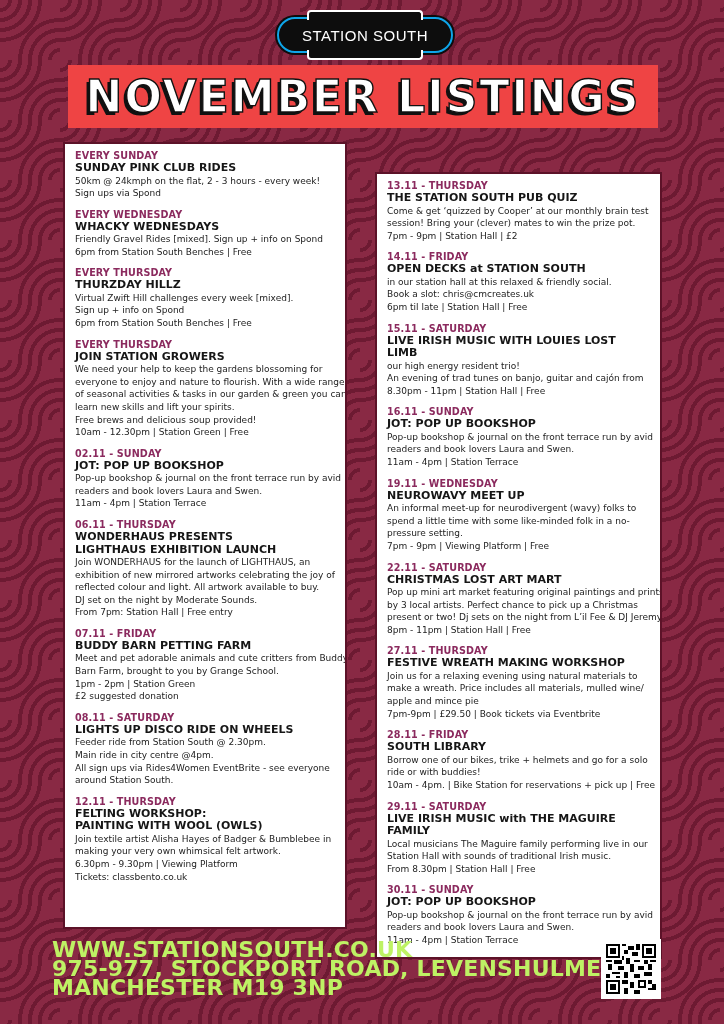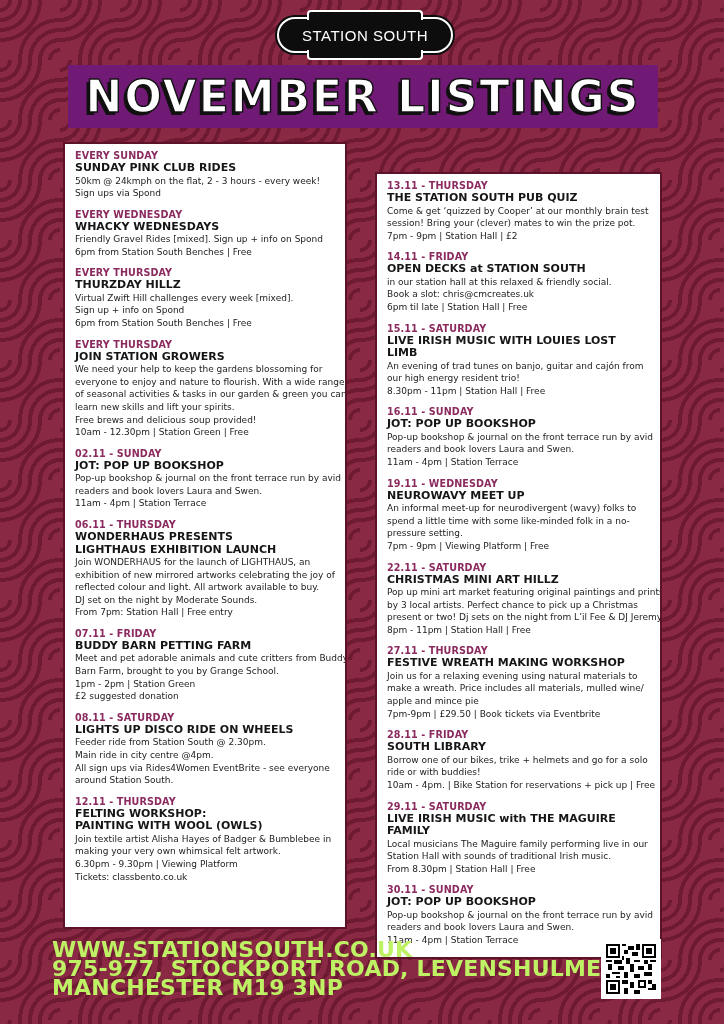--- a/index.html
+++ b/index.html
@@ -12,21 +12,21 @@
         radial-gradient(circle at 60px 60px, transparent 0 8px, #6d1a32 8px 12px, transparent 12px 18px, #6d1a32 18px 22px, transparent 22px 28px, #6d1a32 28px 32px, transparent 32px 38px, #6d1a32 38px 42px, transparent 42px);
       background-size: 60px 60px;
       font-family: "DejaVu Sans", sans-serif;
     }
 
     .badge {
       position: absolute;
       left: 277px; top: 17px;
       width: 176px; height: 36px;
       background: #0d0d0d;
-      border: 2px solid #ffffff;
+      border: 2px solid #0ea5e9;
       border-radius: 18px / 50%;
       display: flex; align-items: center; justify-content: center;
       box-shadow: 0 0 0 2px #0d0d0d;
     }
     .badge::before, .badge::after {
       content: "";
       position: absolute;
       top: -9px;
       height: 8px;
       background: #0d0d0d;
@@ -45,21 +45,21 @@
       font-family: "Liberation Sans", sans-serif;
       font-size: 15px;
       letter-spacing: 0.5px;
       position: relative; z-index: 2;
     }
 
     .title-band {
       position: absolute;
       left: 68px; top: 65px;
       width: 590px; height: 63px;
-      background: #701a75;
+      background: #ef4444;
       display: flex; align-items: center; justify-content: center;
     }
     .title-band h1 {
       font-family: "DejaVu Sans", sans-serif;
       font-weight: bold;
       font-size: 44px;
       letter-spacing: 2px;
       color: #ffffff;
       -webkit-text-stroke: 1.4px #111;
       text-shadow: -3px 3px 0 #111;
@@ -213,42 +213,42 @@
     <div class="event">
       <div class="date">14.11 - FRIDAY</div>
       <div class="name">OPEN DECKS at STATION SOUTH</div>
       <div class="line">in our station hall at this relaxed &amp; friendly social.</div>
       <div class="line">Book a slot: chris@cmcreates.uk</div>
       <div class="line">6pm til late | Station Hall | Free</div>
     </div>
     <div class="event">
       <div class="date">15.11 - SATURDAY</div>
       <div class="name">LIVE IRISH MUSIC WITH LOUIES LOST LIMB</div>
+      <div class="line">our high energy resident trio!</div>
       <div class="line">An evening of trad tunes on banjo, guitar and cajón from</div>
-      <div class="line">our high energy resident trio!</div>
       <div class="line">8.30pm - 11pm | Station Hall | Free</div>
     </div>
     <div class="event">
       <div class="date">16.11 - SUNDAY</div>
       <div class="name">JOT: POP UP BOOKSHOP</div>
       <div class="line">Pop-up bookshop &amp; journal on the front terrace run by avid</div>
       <div class="line">readers and book lovers Laura and Swen.</div>
       <div class="line">11am - 4pm | Station Terrace</div>
     </div>
     <div class="event">
       <div class="date">19.11 - WEDNESDAY</div>
       <div class="name">NEUROWAVY MEET UP</div>
       <div class="line">An informal meet-up for neurodivergent (wavy) folks to</div>
       <div class="line">spend a little time with some like-minded folk in a no-</div>
       <div class="line">pressure setting.</div>
       <div class="line">7pm - 9pm | Viewing Platform | Free</div>
     </div>
     <div class="event">
       <div class="date">22.11 - SATURDAY</div>
-      <div class="name">CHRISTMAS MINI ART HILLZ</div>
+      <div class="name">CHRISTMAS LOST ART MART</div>
       <div class="line">Pop up mini art market featuring original paintings and prints</div>
       <div class="line">by 3 local artists. Perfect chance to pick up a Christmas</div>
       <div class="line">present or two! Dj sets on the night from L’il Fee &amp; DJ Jeremy.</div>
       <div class="line">8pm - 11pm | Station Hall | Free</div>
     </div>
     <div class="event">
       <div class="date">27.11 - THURSDAY</div>
       <div class="name">FESTIVE WREATH MAKING WORKSHOP</div>
       <div class="line">Join us for a relaxing evening using natural materials to</div>
       <div class="line">make a wreath. Price includes all materials, mulled wine/</div>

